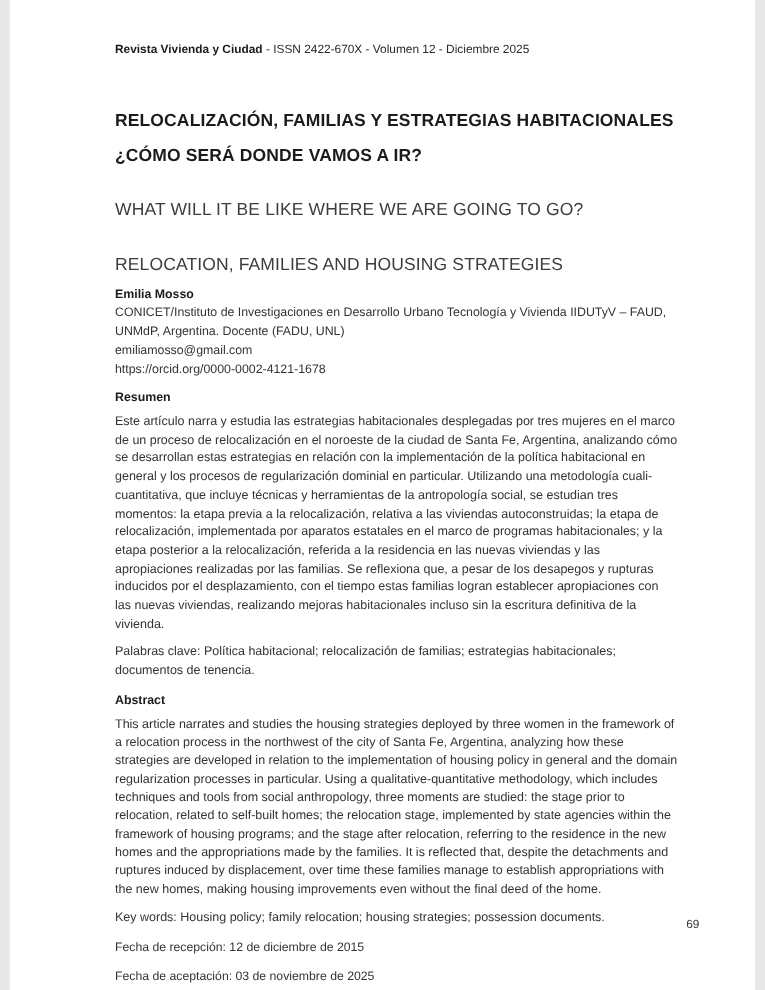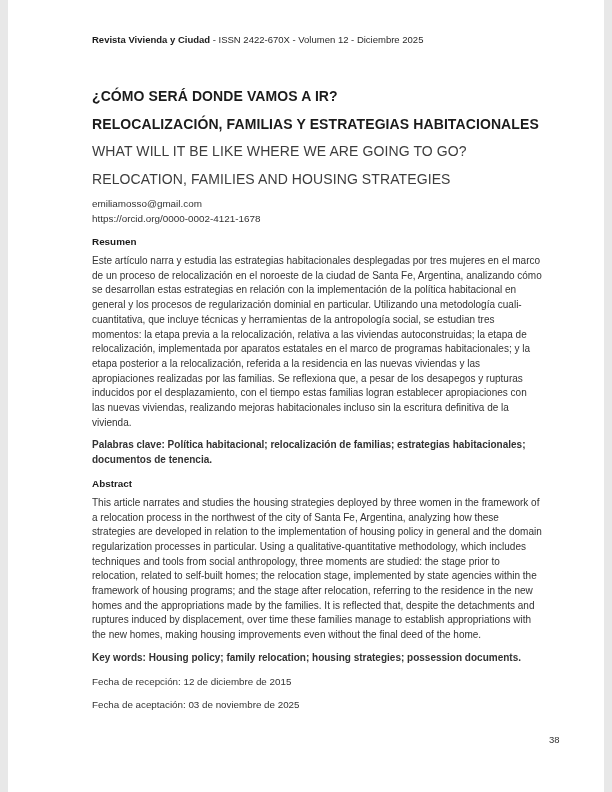--- a/index.html
+++ b/index.html
@@ -12,60 +12,62 @@
     font-family:"Liberation Sans","DejaVu Sans",sans-serif;
     color:#333333;
     padding:34px 62px 0 84px;
     overflow:hidden;
   }
   .doc-header { font-size:9.5px; line-height:12px; color:#2a2a2a; }
   .doc-header .jname { font-weight:bold; color:#1b1b1b; }
   .title-block { margin-top:37px; }
   .title-line { font-size:14px; line-height:27.5px; letter-spacing:0.1px; white-space:nowrap; }
   .title-es { font-weight:bold; color:#1b1b1b; }
-  .title-en { font-weight:normal; color:#3d3d3d; }
+  .title-en { font-weight:normal; color:#3d3d3d;margin-top:16px; }
   .author-block { margin-top:3px; font-size:9.9px; line-height:15px; color:#333333; }
   .author-name { font-weight:bold; color:#1b1b1b; }
   .section-heading {
     margin-top:8px; font-size:9.9px; line-height:15px;
     font-weight:bold; color:#1b1b1b;
   }
   .para { margin-top:5px; font-size:10px; line-height:14.7px; color:#333333; }
-  .para.keywords { margin-top:8px;font-weight:bold; }
+  .para.keywords { margin-top:8px; }
   .date-line { margin-top:9px; font-size:9.8px; line-height:14.7px; color:#333333; }
   .page-number {
     position:absolute; top:734px; left:541px;
     font-size:9.5px; color:#333333;
   }
 </style>
 </head>
 <body>
 
 <div class="page">
 
   <div class="doc-header"><span class="jname">Revista Vivienda y Ciudad</span><span> - ISSN 2422-670X - Volumen 12 - Diciembre 2025</span></div>
 
   <div class="title-block">
+    <div class="title-line title-es">RELOCALIZACIÓN, FAMILIAS Y ESTRATEGIAS HABITACIONALES</div>
     <div class="title-line title-es">¿CÓMO SERÁ DONDE VAMOS A IR?</div>
-    <div class="title-line title-es">RELOCALIZACIÓN, FAMILIAS Y ESTRATEGIAS HABITACIONALES</div>
     <div class="title-line title-en">WHAT WILL IT BE LIKE WHERE WE ARE GOING TO GO?</div>
     <div class="title-line title-en">RELOCATION, FAMILIES AND HOUSING STRATEGIES</div>
   </div>
 
   <div class="author-block">
+    <div class="author-name">Emilia Mosso</div>
+    <div>CONICET/Instituto de Investigaciones en Desarrollo Urbano Tecnología y Vivienda IIDUTyV – FAUD, UNMdP, Argentina. Docente (FADU, UNL)</div>
     <div>emiliamosso@gmail.com</div>
     <div>https://orcid.org/0000-0002-4121-1678</div>
   </div>
 
   <div class="section-heading">Resumen</div>
   <div class="para">Este artículo narra y estudia las estrategias habitacionales desplegadas por tres mujeres en el marco de un proceso de relocalización en el noroeste de la ciudad de Santa Fe, Argentina, analizando cómo se desarrollan estas estrategias en relación con la implementación de la política habitacional en general y los procesos de regularización dominial en particular. Utilizando una metodología cuali-cuantitativa, que incluye técnicas y herramientas de la antropología social, se estudian tres momentos: la etapa previa a la relocalización, relativa a las viviendas autoconstruidas; la etapa de relocalización, implementada por aparatos estatales en el marco de programas habitacionales; y la etapa posterior a la relocalización, referida a la residencia en las nuevas viviendas y las apropiaciones realizadas por las familias. Se reflexiona que, a pesar de los desapegos y rupturas inducidos por el desplazamiento, con el tiempo estas familias logran establecer apropiaciones con las nuevas viviendas, realizando mejoras habitacionales incluso sin la escritura definitiva de la vivienda.</div>
   <div class="para keywords">Palabras clave: Política habitacional; relocalización de familias; estrategias habitacionales; documentos de tenencia.</div>
 
   <div class="section-heading">Abstract</div>
   <div class="para">This article narrates and studies the housing strategies deployed by three women in the framework of a relocation process in the northwest of the city of Santa Fe, Argentina, analyzing how these strategies are developed in relation to the implementation of housing policy in general and the domain regularization processes in particular. Using a qualitative-quantitative methodology, which includes techniques and tools from social anthropology, three moments are studied: the stage prior to relocation, related to self-built homes; the relocation stage, implemented by state agencies within the framework of housing programs; and the stage after relocation, referring to the residence in the new homes and the appropriations made by the families. It is reflected that, despite the detachments and ruptures induced by displacement, over time these families manage to establish appropriations with the new homes, making housing improvements even without the final deed of the home.</div>
   <div class="para keywords">Key words: Housing policy; family relocation; housing strategies; possession documents.</div>
 
   <div class="date-line">Fecha de recepción: 12 de diciembre de 2015</div>
   <div class="date-line">Fecha de aceptación: 03 de noviembre de 2025</div>
 
-  <div class="page-number">38</div>
+  <div class="page-number">69</div>
 
 </div>
 
 </body></html>

